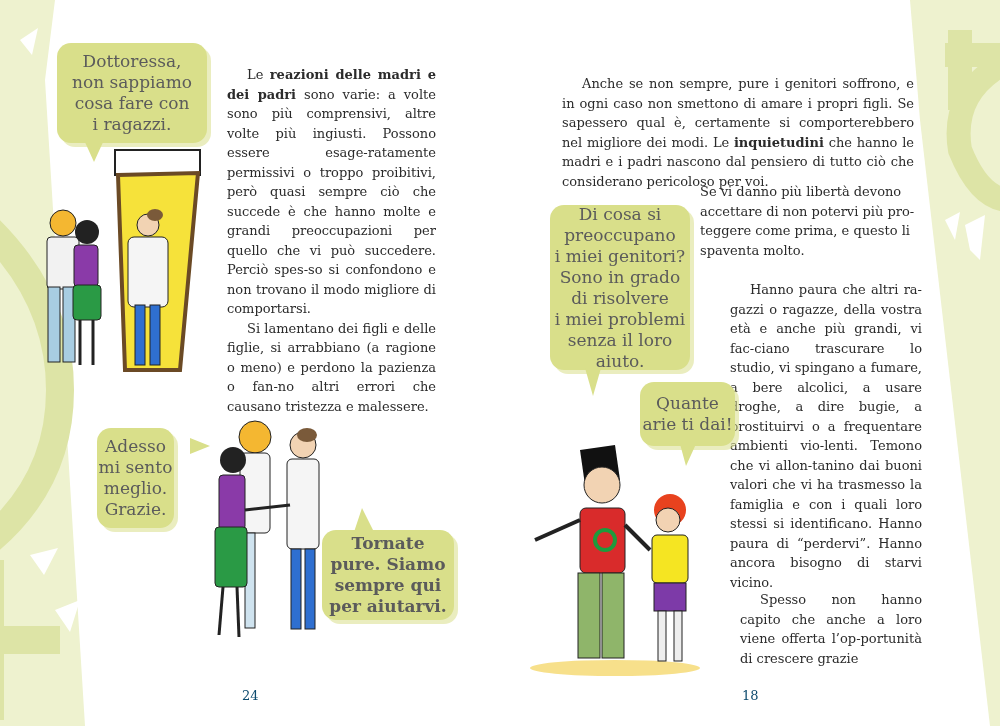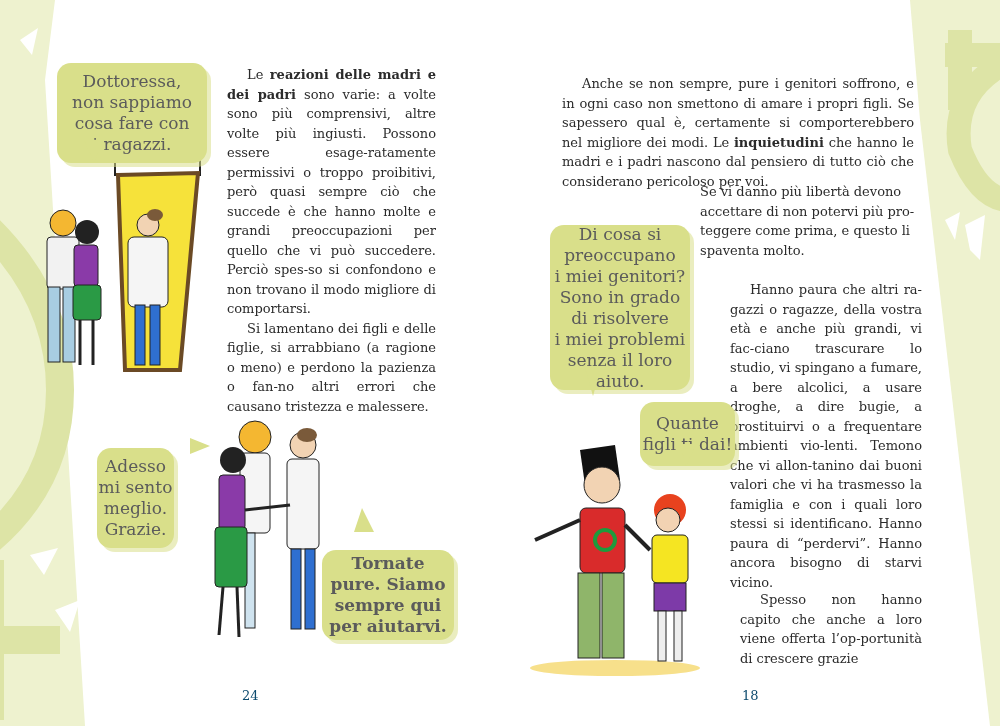--- a/index.html
+++ b/index.html
@@ -6,21 +6,21 @@
   body { width:1000px; height:726px; position:relative; overflow:hidden; background:#ffffff;
          font-family: "DejaVu Serif", "Liberation Serif", serif; color:#2a2a2a; }
   .bg-left { position:absolute; left:0; top:0; width:1000px; height:726px; }
   .page-text { position:absolute; font-size:13px; line-height:19.5px; color:#2b2b2b; }
   .page-text p { margin:0; text-align:justify; text-align-last:left; }
   .page-text b { font-weight:bold; }
   .indent { text-indent:20px; }
   .bubble { position:absolute; background:#d9df8a; color:#5b5b5b; border-radius:14px;
             text-align:center; font-family:"DejaVu Serif", serif; font-size:17px; line-height:21px;
             display:flex; align-items:center; justify-content:center; box-sizing:border-box;
-            box-shadow: 4px 4px 0 0 rgba(217,223,138,0.55); margin-top: 20px; }
+            box-shadow: 4px 4px 0 0 rgba(217,223,138,0.55); }
   .bubble .txt { white-space:pre-line; }
   .tail { position:absolute; width:0; height:0; }
   .page-number { position:absolute; font-size:13px; color:#0c4a6e; font-family:"DejaVu Serif", serif; }
   .illus { position:absolute; }
 </style>
 </head>
 <body>
 
 <svg class="bg-left" viewBox="0 0 1000 726" width="1000" height="726">
 
@@ -155,17 +155,17 @@
 Sono in grado
 di risolvere
 i miei problemi
 senza il loro
 aiuto.</span>
 </div>
 <div class="tail" style="left:585px; top:368px; border-left:8px solid transparent; border-right:8px solid transparent; border-top:28px solid #d9df8a;"></div>
 
 <div class="bubble" style="left:640px; top:382px; width:95px; height:64px;">
   <span class="txt">Quante
-figli ti dai!</span>
+arie ti dai!</span>
 </div>
 <div class="tail" style="left:680px; top:444px; border-left:6px solid transparent; border-right:10px solid transparent; border-top:22px solid #d9df8a;"></div>
 
 <div class="page-number" style="left:742px; top:688px;">18</div>
 
 </body></html>

